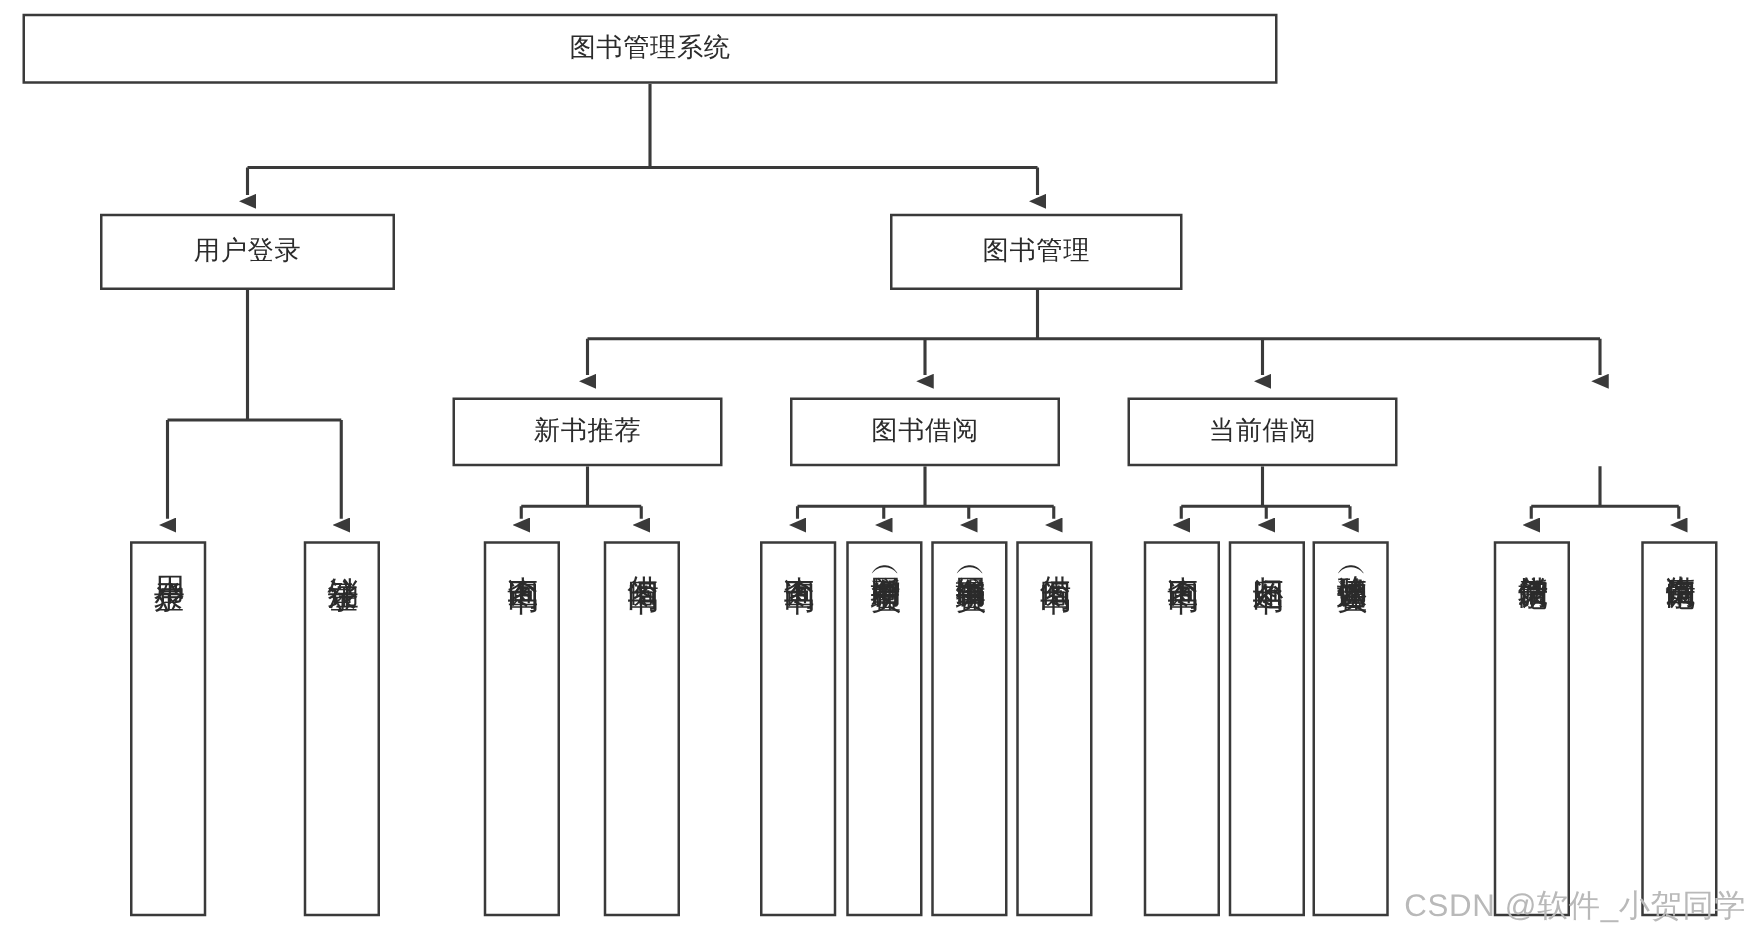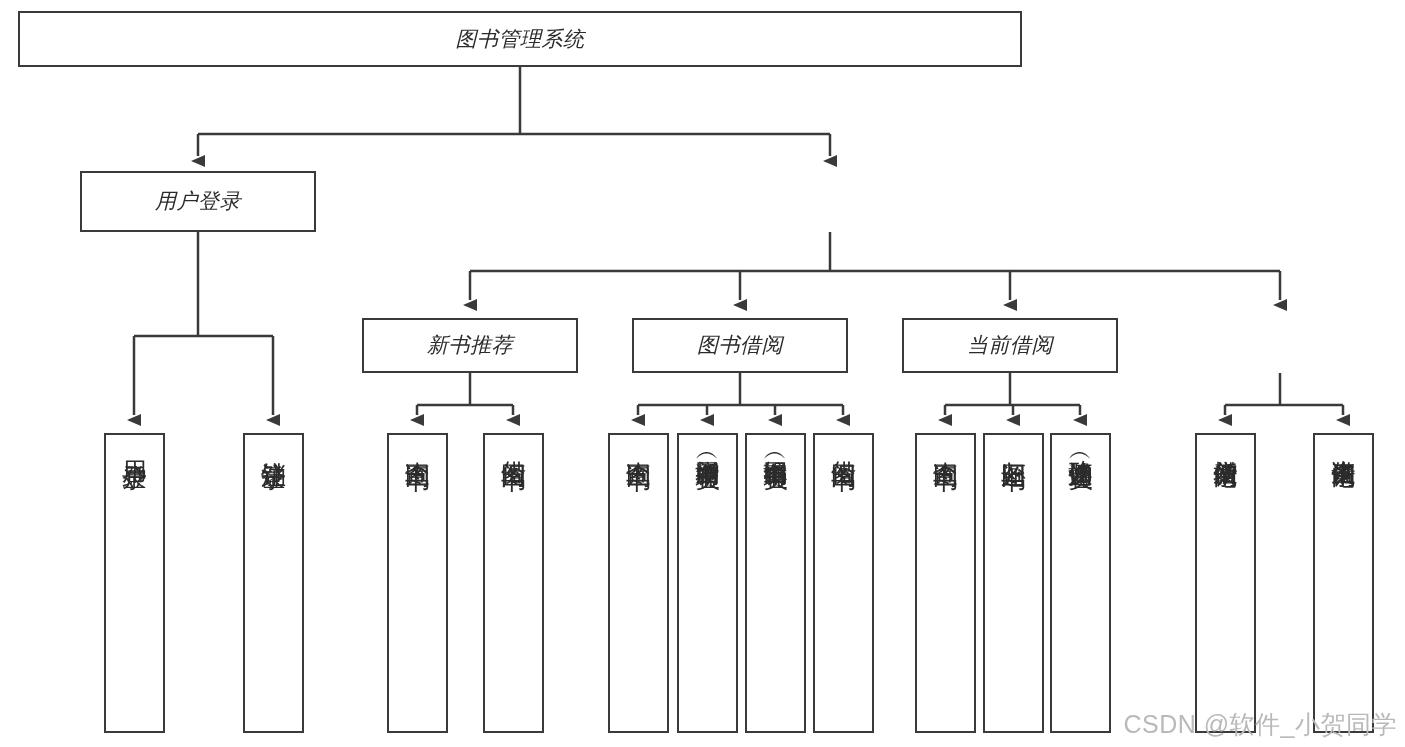--- a/index.html
+++ b/index.html
@@ -40,21 +40,20 @@
     display: block;
     text-align: center;
     line-height: 1.18;
     color: #2b2b2b;
   }
   
   .node.horiz .lbl {
     font-size: 21px;
     letter-spacing: 0.5px;
     white-space: nowrap;
-    font-style: italic;
   }
   
   .node.vert {
     align-items: flex-start;
     padding-top: 6px;
   }
   .node.vert .lbl {
     writing-mode: vertical-rl;
     text-orientation: upright;
     font-size: 25px;
@@ -135,20 +134,23 @@
   </svg>
 
   <div class="node horiz" style="left:18px; top:11px; width:1004px; height:56px;">
     <span class="lbl">图书管理系统</span>
   </div>
 
   <div class="node horiz" style="left:80px; top:171px; width:236px; height:61px;">
     <span class="lbl">用户登录</span>
   </div>
 
+  <div class="node horiz" style="left:712px; top:171px; width:234px; height:61px;">
+    <span class="lbl">图书管理</span>
+  </div>
 
   <div class="node horiz" style="left:632px; top:318px; width:216px; height:55px;">
     <span class="lbl">图书借阅</span>
   </div>
 
   <div class="node horiz" style="left:362px; top:318px; width:216px; height:55px;">
     <span class="lbl">新书推荐</span>
   </div>
 
   <div class="node horiz" style="left:902px; top:318px; width:216px; height:55px;align-items:center;">

